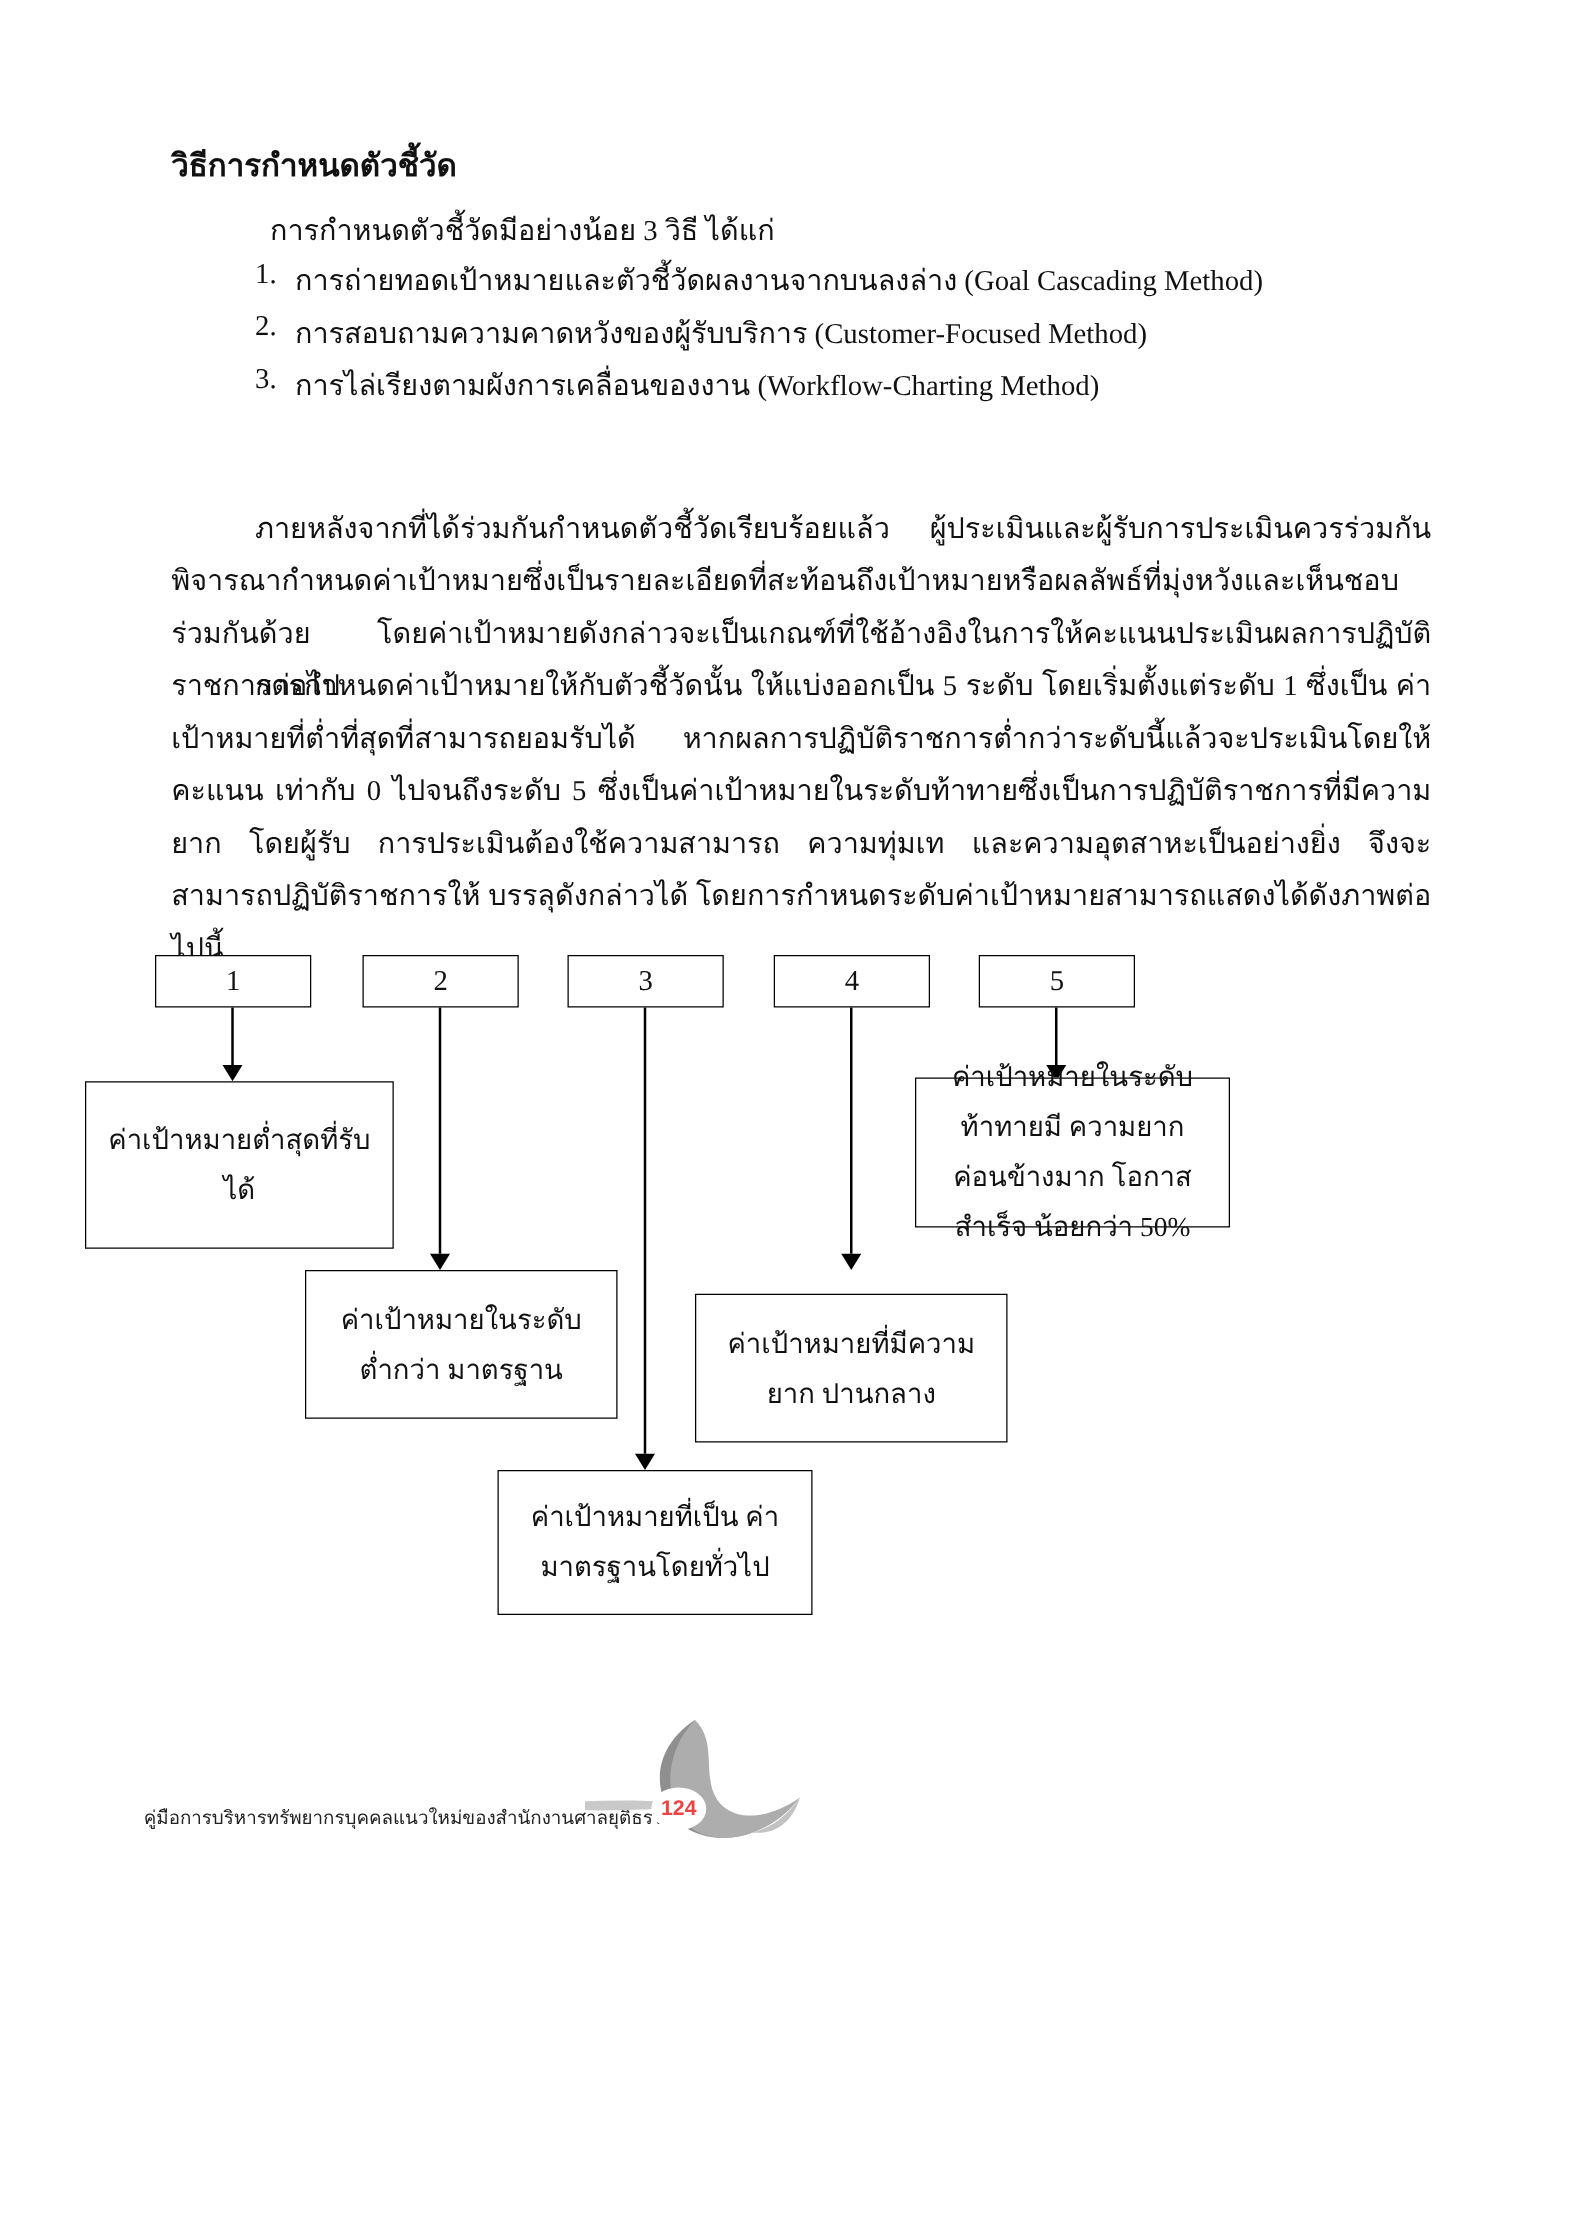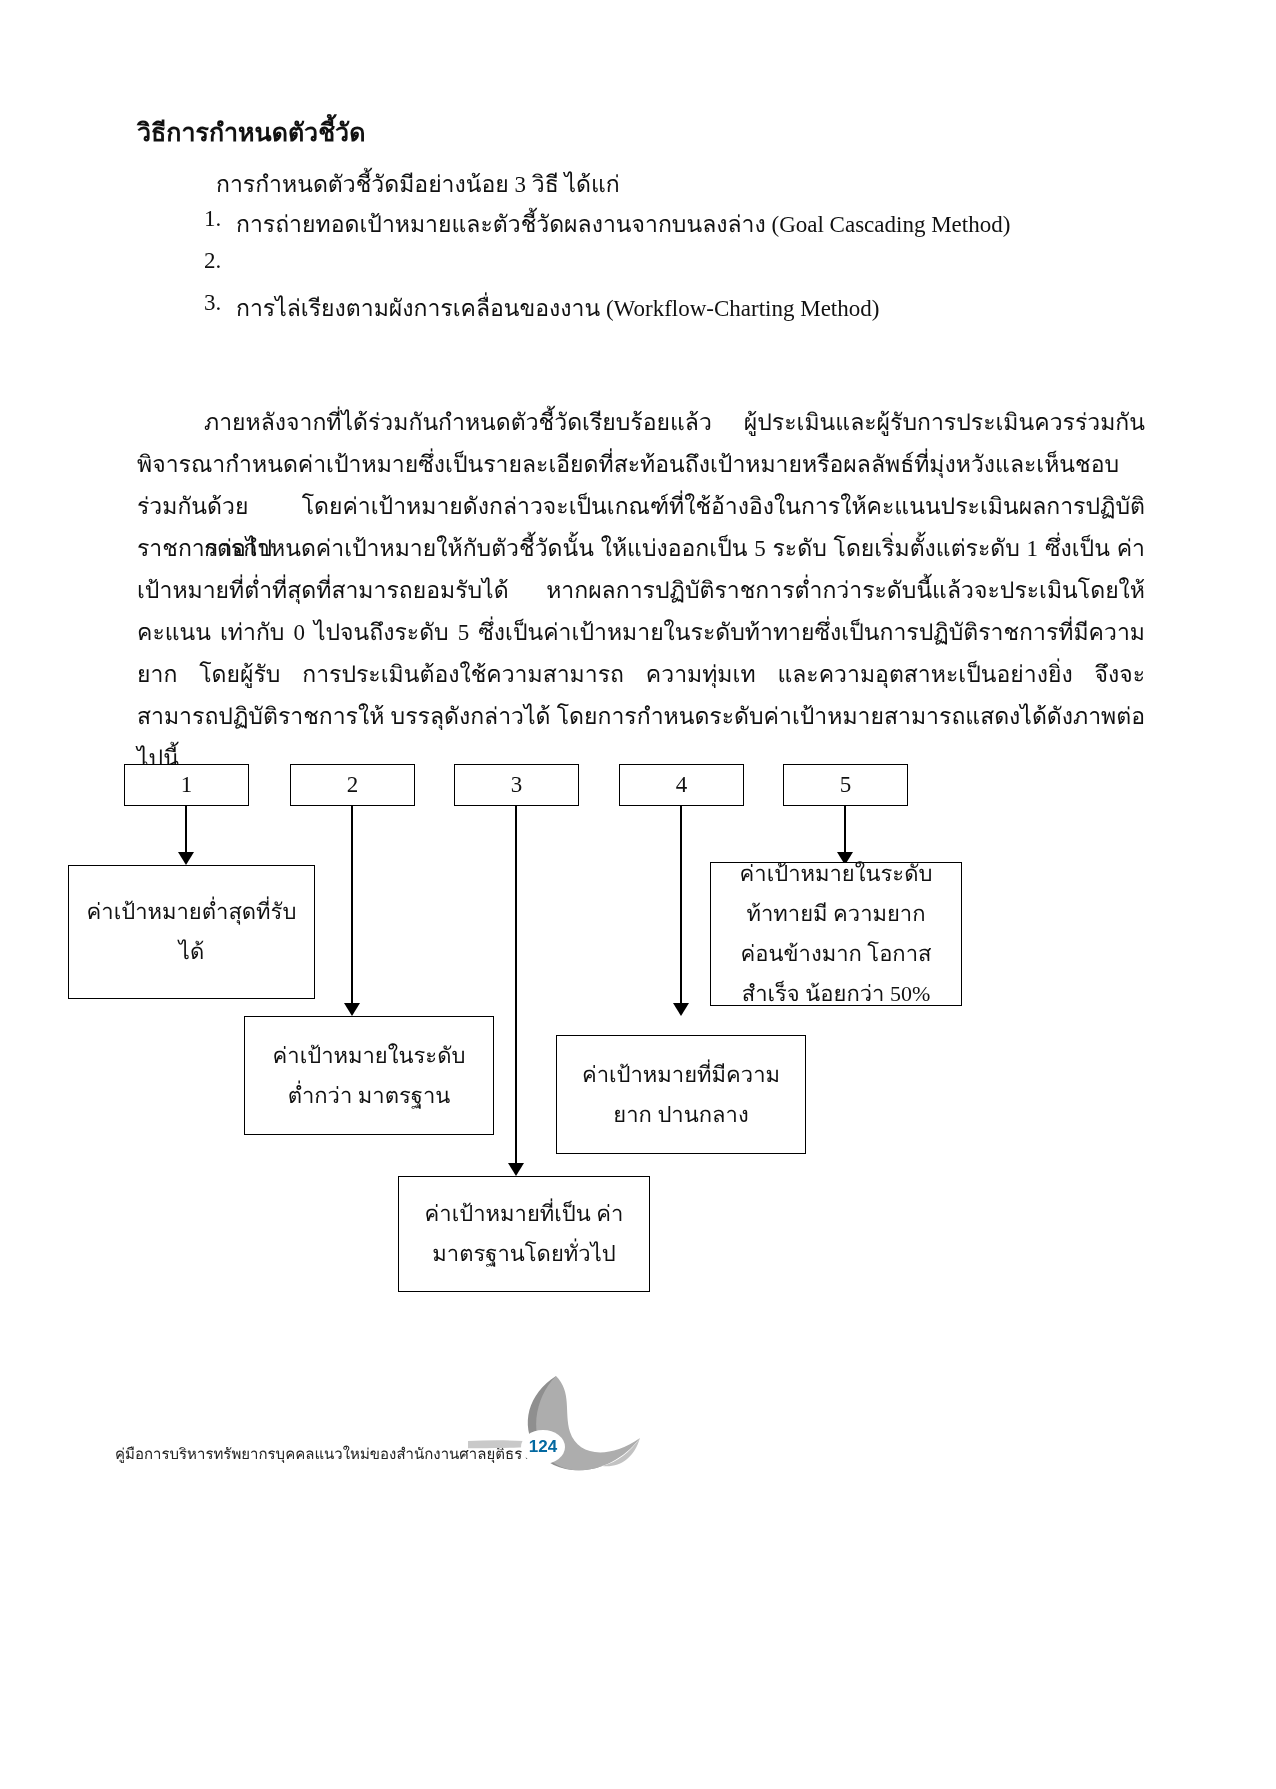--- a/index.html
+++ b/index.html
@@ -99,21 +99,21 @@
     display: flex; align-items: center; justify-content: center;
     text-align: center;
     font-size: 22px;
     line-height: 40px;
     padding: 8px 16px;
   }
   .d1 { left: 68px;  top: 110px; width: 247px; height: 134px; }
   .d2 { left: 244px; top: 261px; width: 250px; height: 119px; }
   .d3 { left: 398px; top: 421px; width: 252px; height: 116px; }
   .d4 { left: 556px; top: 261px; width: 250px; height: 119px; margin-top: 19px; }
-  .d5 { left: 710px; top: 107px; width: 252px; height: 144px; }
+  .d5 { left: 732px; top: 107px; width: 252px; height: 120px; }
 
   
   .footer-text {
     position: absolute;
     left: 115px; top: 1442px;
     font-size: 15px;
     color: #222;
   }
   .logo {
     position: absolute;
@@ -121,40 +121,41 @@
     width: 180px; height: 110px;
   }
   .page-num-circle {
     position: absolute;
     left: 521px; top: 1430px;
     width: 44px; height: 34px;
     background: #fff;
     border-radius: 50%;
     display: flex; align-items: center; justify-content: center;
     font-size: 17px; font-weight: bold;
-    color: #0369a1;
+    color: #ef4444;
     font-family: "Liberation Sans", sans-serif;
   }
 </style>
 </head>
 <body>
 
 <div class="page">
 
   <div class="h1">วิธีการกำหนดตัวชี้วัด</div>
 
   <div class="intro">การกำหนดตัวชี้วัดมีอย่างน้อย 3 วิธี ได้แก่</div>
 
   <div class="method-list">
     <div class="method-item">
       <span class="num">1.</span>
       <span class="txt">การถ่ายทอดเป้าหมายและตัวชี้วัดผลงานจากบนลงล่าง (Goal Cascading Method)</span>
     </div>
     <div class="method-item">
       <span class="num">2.</span>
+      <span class="txt">การสอบถามความคาดหวังของผู้รับบริการ (Customer-Focused Method)</span>
     </div>
     <div class="method-item">
       <span class="num">3.</span>
       <span class="txt">การไล่เรียงตามผังการเคลื่อนของงาน (Workflow-Charting Method)</span>
     </div>
   </div>
 
 
   <div class="body-par p1">ภายหลังจากที่ได้ร่วมกันกำหนดตัวชี้วัดเรียบร้อยแล้ว ผู้ประเมินและผู้รับการประเมินควรร่วมกัน พิจารณากำหนดค่าเป้าหมายซึ่งเป็นรายละเอียดที่สะท้อนถึงเป้าหมายหรือผลลัพธ์ที่มุ่งหวังและเห็นชอบร่วมกันด้วย โดยค่าเป้าหมายดังกล่าวจะเป็นเกณฑ์ที่ใช้อ้างอิงในการให้คะแนนประเมินผลการปฏิบัติราชการต่อไป</div>
 

